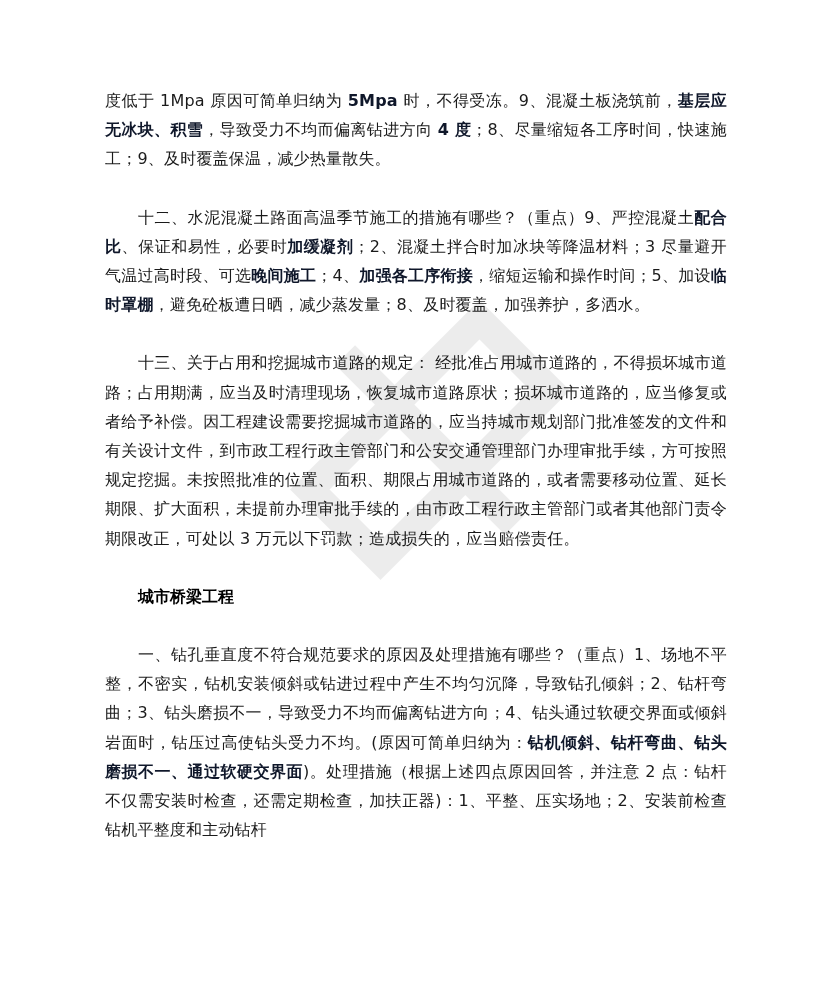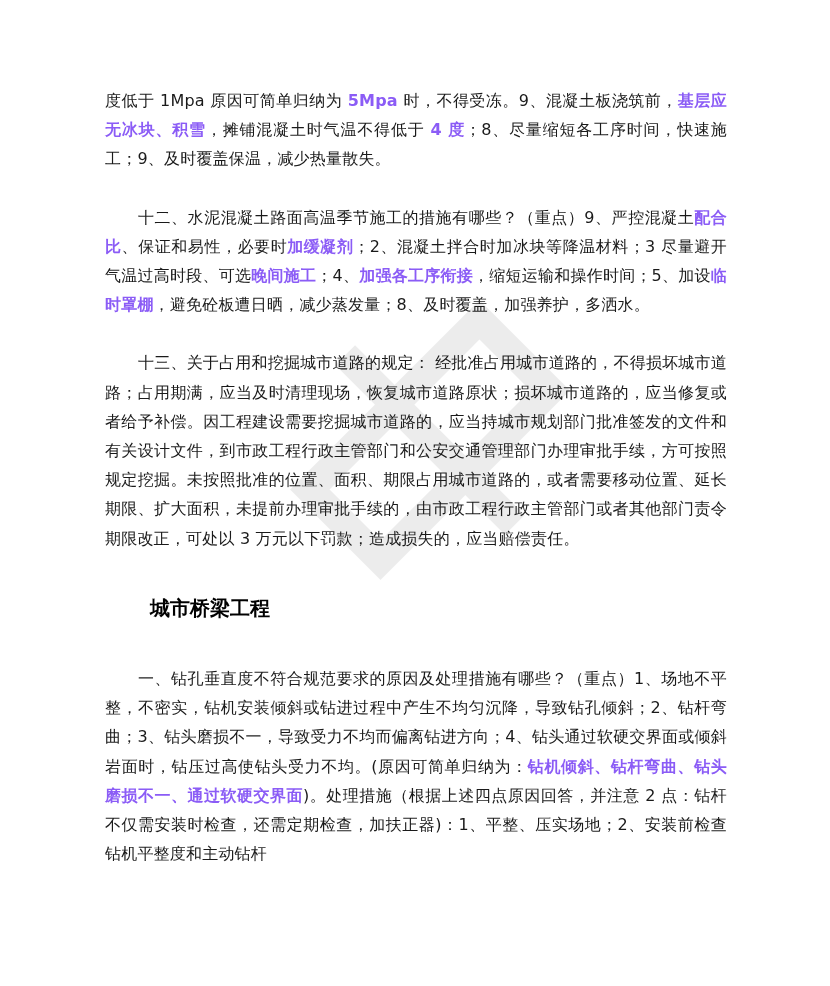--- a/index.html
+++ b/index.html
@@ -31,27 +31,27 @@
     word-break: break-all;
   }
   .para.indent {
     text-indent: 33px;
   }
   .gap {
     height: 29px;
   }
   .para b {
     font-weight: bold;
-    color: #8b5cf6;
+    color: #0f172a;
   }
   .section-heading {
-    font-size: 20px;
+    font-size: 16px;
     line-height: 29.2px;
     font-weight: bold;
-    margin: 12px;
+    margin: 0;
     padding-left: 33px;
     color: #000;
   }
   .watermark {
     position: absolute;
     left: 270px;
     top: 280px;
     width: 320px;
     height: 320px;
     pointer-events: none;
@@ -64,21 +64,21 @@
 <div class="watermark">
   <svg width="320" height="320" viewBox="0 0 320 320">
     <g transform="rotate(-45 160 160)" fill="none" stroke="#000" stroke-width="28">
       <rect x="40" y="110" width="240" height="100"></rect>
       <line x1="160" y1="40" x2="160" y2="280"></line>
     </g>
   </svg>
 </div>
 
 <div class="page">
-  <p class="para"><span>度低于 1Mpa 原因可简单归纳为 </span><b>5Mpa</b><span> 时，不得受冻。9、混凝土板浇筑前，</span><b>基层应无冰块、积雪</b><span>，摊铺混凝土时气温不得低于 </span><b>4 度</b><span>；8、尽量缩短各工序时间，快速施工；9、及时覆盖保温，减少热量散失。</span></p>
+  <p class="para"><span>度低于 1Mpa 原因可简单归纳为 </span><b>5Mpa</b><span> 时，不得受冻。9、混凝土板浇筑前，</span><b>基层应无冰块、积雪</b><span>，导致受力不均而偏离钻进方向 </span><b>4 度</b><span>；8、尽量缩短各工序时间，快速施工；9、及时覆盖保温，减少热量散失。</span></p>
   <div class="gap"></div>
 
   <p class="para indent"><span>十二、水泥混凝土路面高温季节施工的措施有哪些？（重点）9、严控混凝土</span><b>配合比</b><span>、保证和易性，必要时</span><b>加缓凝剂</b><span>；2、混凝土拌合时加冰块等降温材料；3 尽量避开气温过高时段、可选</span><b>晚间施工</b><span>；4、</span><b>加强各工序衔接</b><span>，缩短运输和操作时间；5、加设</span><b>临时罩棚</b><span>，避免砼板遭日晒，减少蒸发量；8、及时覆盖，加强养护，多洒水。</span></p>
   <div class="gap"></div>
 
   <p class="para indent"><span>十三、关于占用和挖掘城市道路的规定： 经批准占用城市道路的，不得损坏城市道路；占用期满，应当及时清理现场，恢复城市道路原状；损坏城市道路的，应当修复或者给予补偿。因工程建设需要挖掘城市道路的，应当持城市规划部门批准签发的文件和有关设计文件，到市政工程行政主管部门和公安交通管理部门办理审批手续，方可按照规定挖掘。未按照批准的位置、面积、期限占用城市道路的，或者需要移动位置、延长期限、扩大面积，未提前办理审批手续的，由市政工程行政主管部门或者其他部门责令期限改正，可处以 3 万元以下罚款；造成损失的，应当赔偿责任。</span></p>
   <div class="gap"></div>
 
   <h2 class="section-heading">城市桥梁工程</h2>
   <div class="gap"></div>

